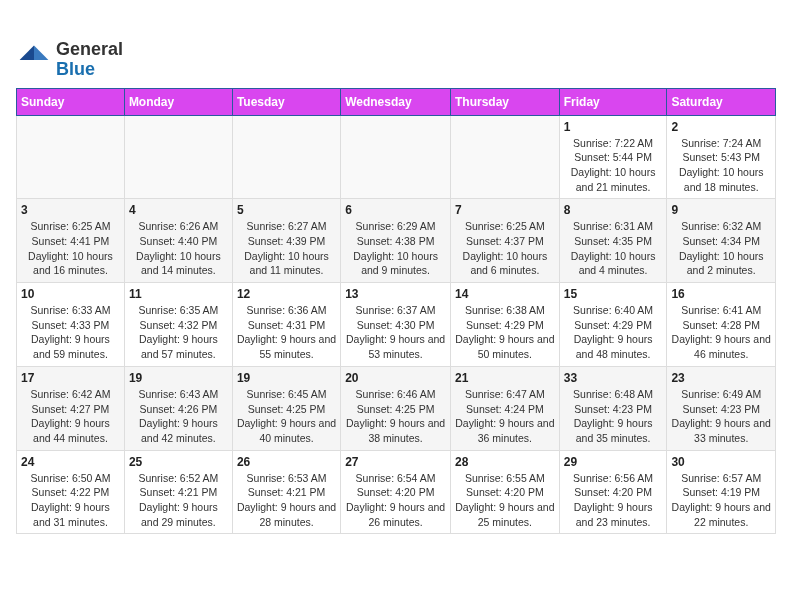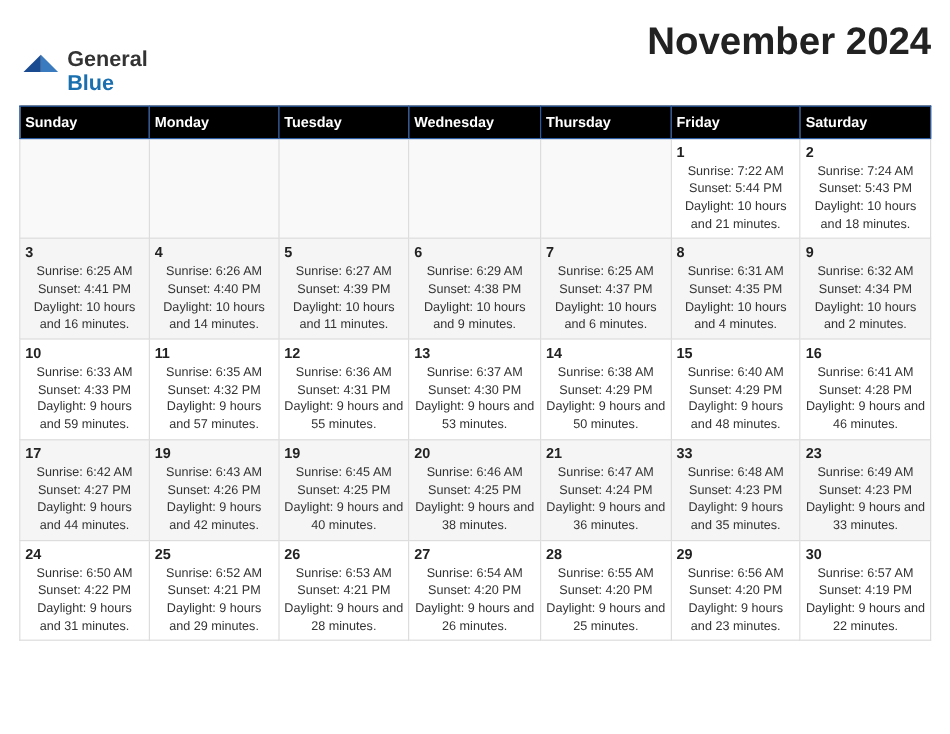--- a/index.html
+++ b/index.html
@@ -46,21 +46,21 @@
       color: #444;
       margin-top: 2px;
     }
     .calendar {
       width: 100%;
       border-collapse: collapse;
       margin-top: 8px;
       font-size: 11px;
     }
     .calendar thead th {
-      background-color: #000000;
+      background-color: #d946ef;
       color: #fff;
       padding: 6px 4px;
       text-align: left;
       font-size: 12px;
       font-weight: bold;
       border: 1px solid #2a5a9f;
     }
     .calendar tbody tr {
       border-bottom: 1px solid #ccc;
     }
@@ -99,21 +99,20 @@
     <svg class="logo-icon" viewBox="0 0 40 40" xmlns="http://www.w3.org/2000/svg">
       <polygon points="20,4 36,20 20,20" fill="#3a7abf"></polygon>
       <polygon points="20,4 20,20 4,20" fill="#1a4a8f"></polygon>
     </svg>
     <div class="logo-text">
       <div><span class="general">General</span></div>
       <div><span class="blue">Blue</span></div>
     </div>
   </div>
   <div class="title-area">
-    <div class="month-title">November 2024</div>
   </div>
 </div>
 
 <table class="calendar">
   <thead>
     <tr>
     <th>Sunday</th>
         <th>Monday</th>
         <th>Tuesday</th>
         <th>Wednesday</th>

